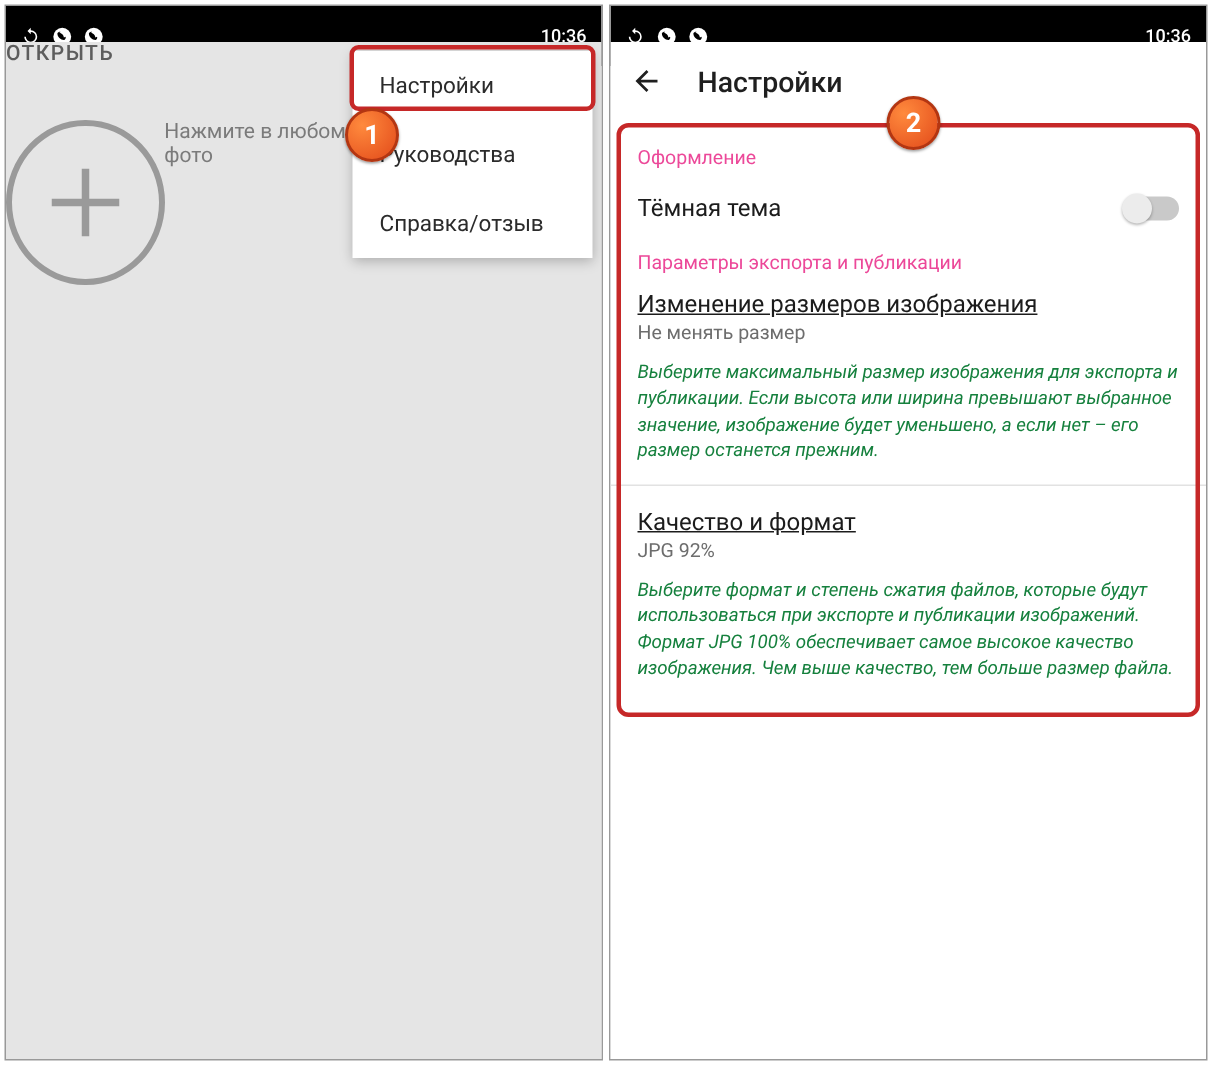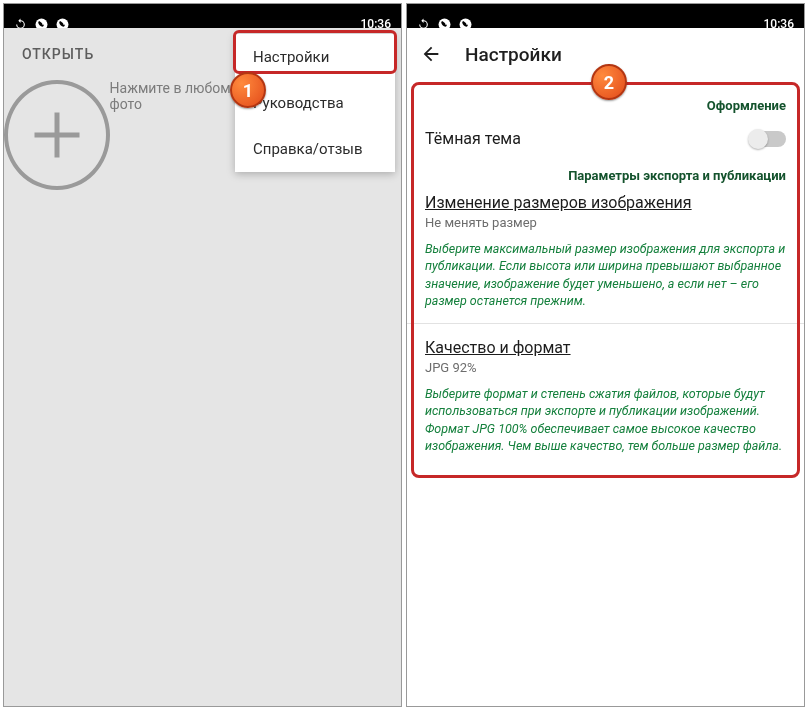--- a/index.html
+++ b/index.html
@@ -45,22 +45,20 @@
 .home {
   position: absolute;
   top: 24px; left: 0; right: 0; bottom: 0;
   background: #e5e5e5;
   display: flex;
   flex-direction: column;
 }
 .home-toolbar {
   height: 52px;
   display: flex;
-  align-items: center;
-  padding-left: 18px;
   font-size: 14px;
   letter-spacing: 1px;
   color: #5d5d5d;
   font-weight: 500;
 }
 .home-body {
   flex: 1;
   display: flex;
   align-items: flex-start;
   justify-content: center;
@@ -127,25 +125,24 @@
   height: 52px;
   display: flex;
   align-items: center;
   padding: 0 12px;
   gap: 22px;
 }
 .settings-toolbar .back { width: 24px; height: 24px; display: flex; align-items: center; justify-content: center; }
 .settings-title { font-size: 19px; color: #1f1f1f; font-weight: 500; }
 .settings-body { padding: 8px 18px 0; }
 .section-header {
-  color: #14532d;
+  color: #ec4899;
   font-size: 13px;
-  font-weight: 700;
+  font-weight: 400;
   margin: 10px 0 10px;
-  text-align: right;
 }
 .setting-row {
   display: flex;
   align-items: center;
   justify-content: space-between;
   padding: 6px 0 10px;
 }
 .setting-label { font-size: 16px; color: #1c1c1c; }
 .toggle {
   width: 36px; height: 16px;

